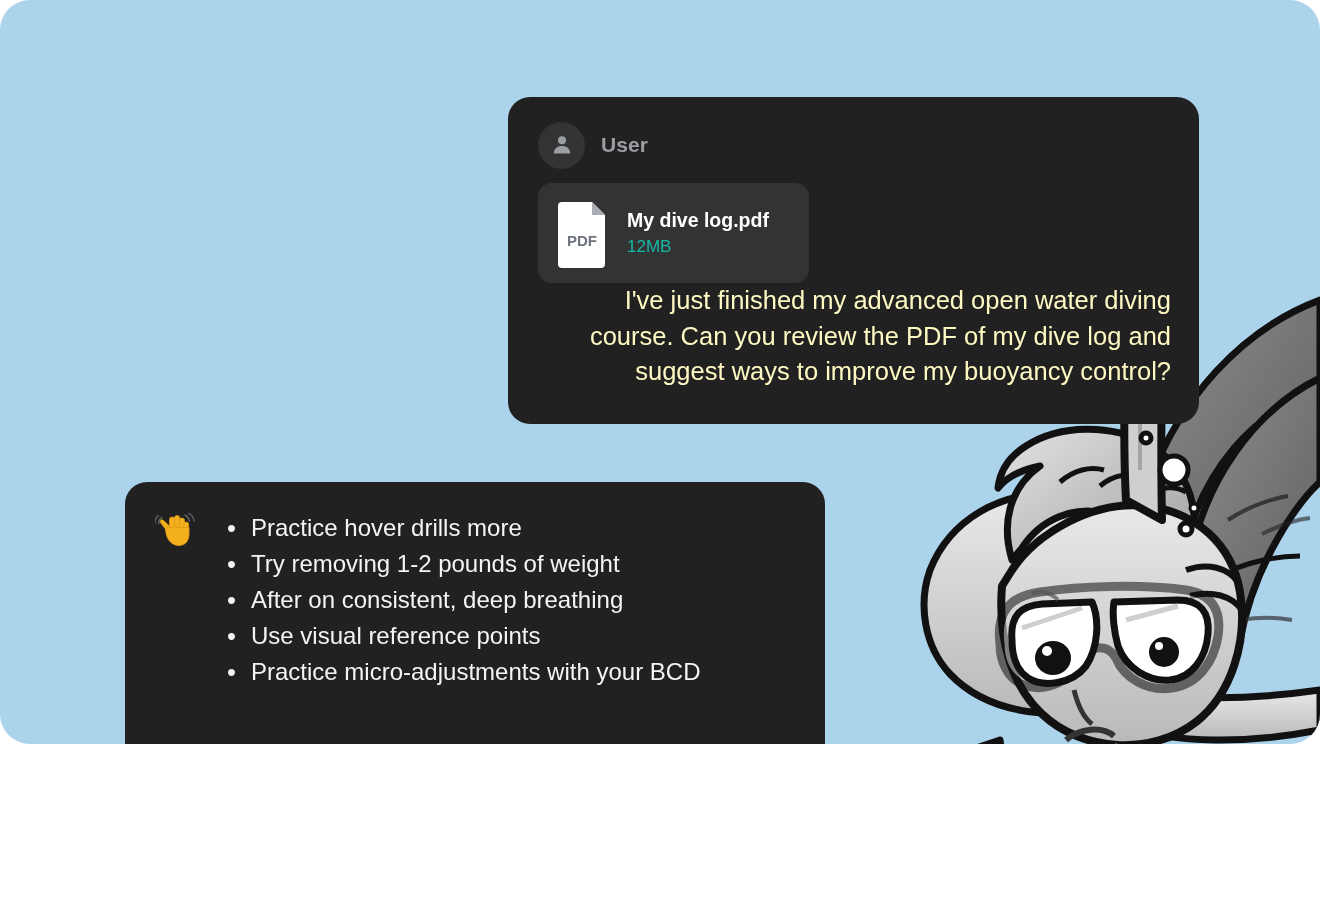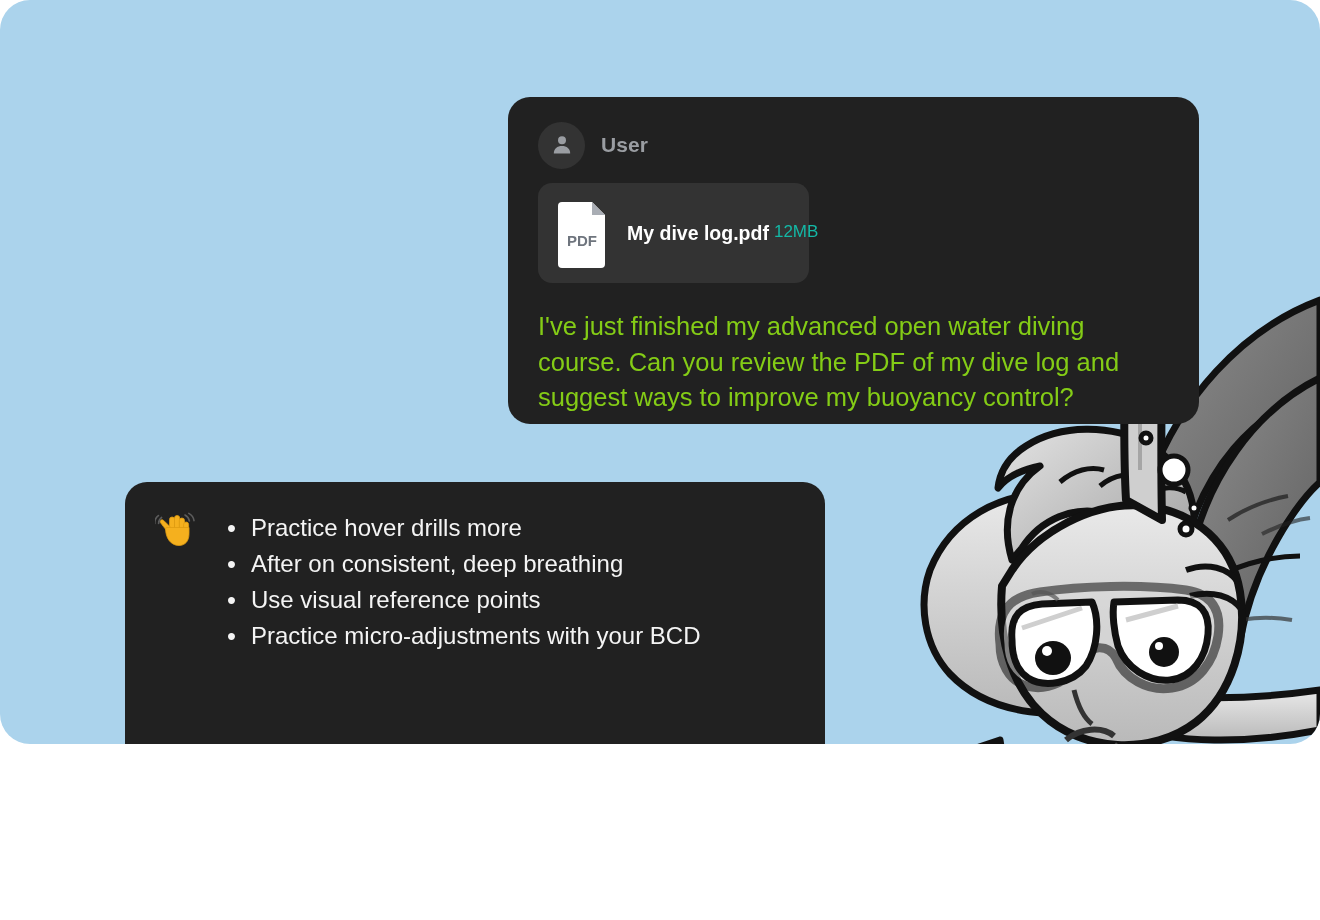--- a/index.html
+++ b/index.html
@@ -96,40 +96,40 @@
   }
 
   .file-icon {
     width: 55px;
     height: 70px;
     flex: 0 0 auto;
     position: relative;
   }
   .file-icon svg { display: block; }
 
-  .file-meta { display: flex; flex-direction: row; justify-content: center; gap: 5px; }
+  .file-meta { display: flex; flex-direction: column; justify-content: center; gap: 5px; }
   .file-name {
     font-size: 19.5px;
     font-weight: 700;
     color: #ffffff;
     white-space: nowrap;
   }
   .file-size {
     font-size: 17px;
     font-weight: 400;
     color: #14b8a6;
   }
 
   .msg-text {
-    margin-top: 26px;
     font-size: 25.5px;
     line-height: 35.5px;
-    color: #84cc16;
+    color: #fef9c3;
     font-weight: 400;
     max-width: 640px;
+    text-align: right;
   }
 
   
   #assistant-bubble {
     left: 125px;
     top: 482px;
     width: 700px;
     height: 330px;
     padding: 26px 30px 26px 30px;
   }
@@ -378,20 +378,21 @@
               <path d="M33.8 3.4 C36.8 5 38.6 7.8 39 10.6"></path>
               <path d="M6.6 7.4 C4.6 9 3.6 11.2 3.6 13.4"></path>
               <path d="M3.4 5.6 C0.8 7.6 -0.4 10.6 -0.2 13.4"></path>
             </g>
           </svg>
         </div>
 
         <div class="assistant-content">
           <ul class="suggestions">
             <li>Practice hover drills more</li>
+            <li>Try removing 1-2 pounds of weight</li>
             <li>After on consistent, deep breathing</li>
             <li>Use visual reference points</li>
             <li>Practice micro-adjustments with your BCD</li>
           </ul>
         </div>
       </div>
     </div>
 
   </div>
 </div>

